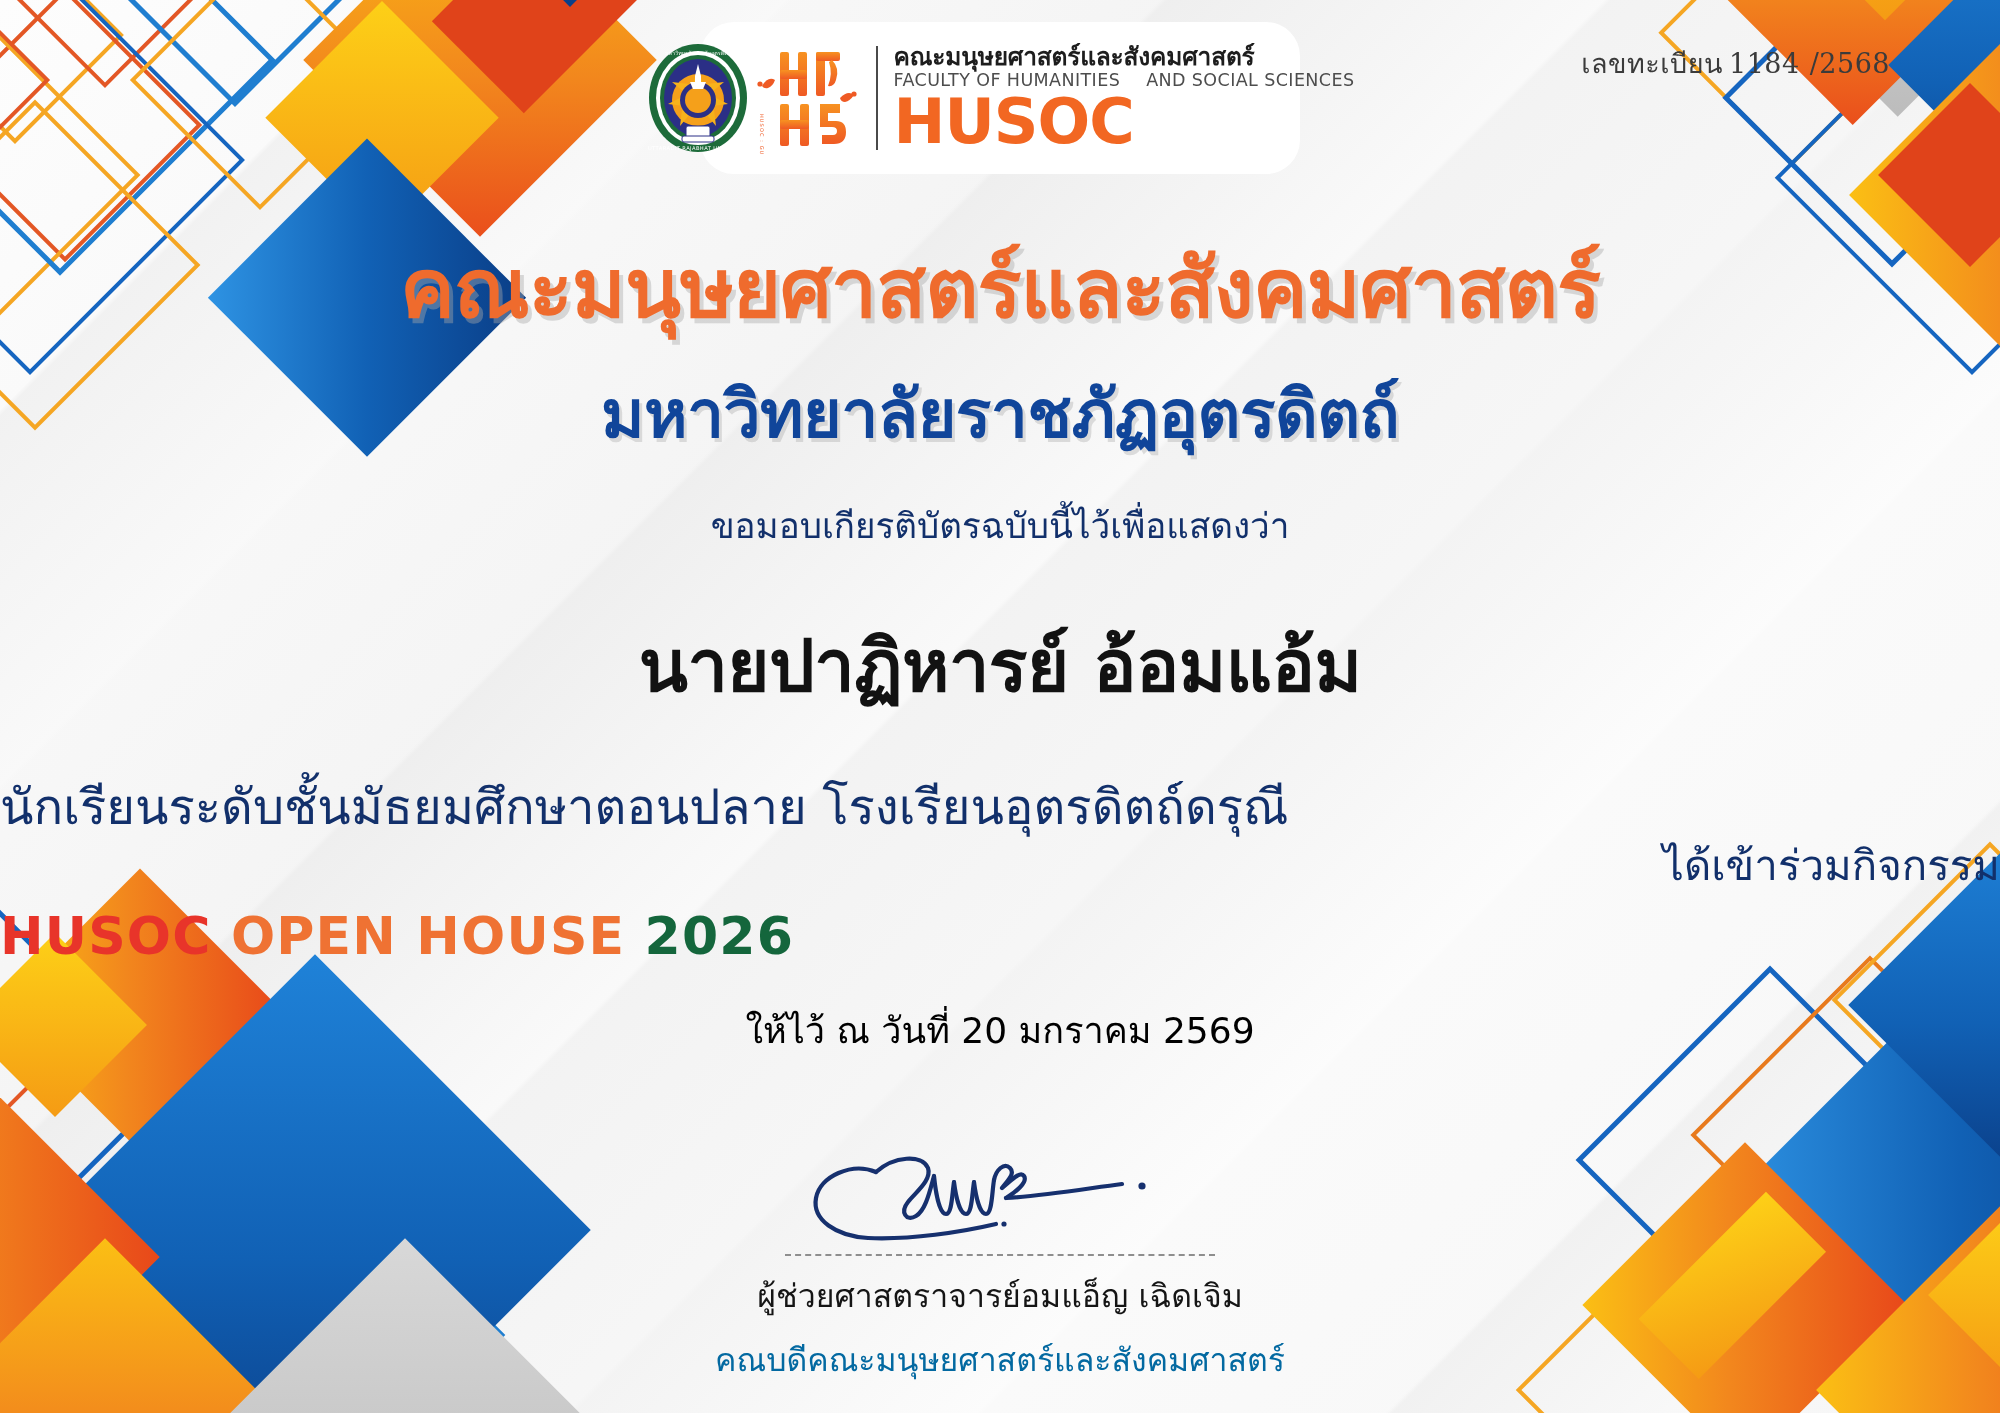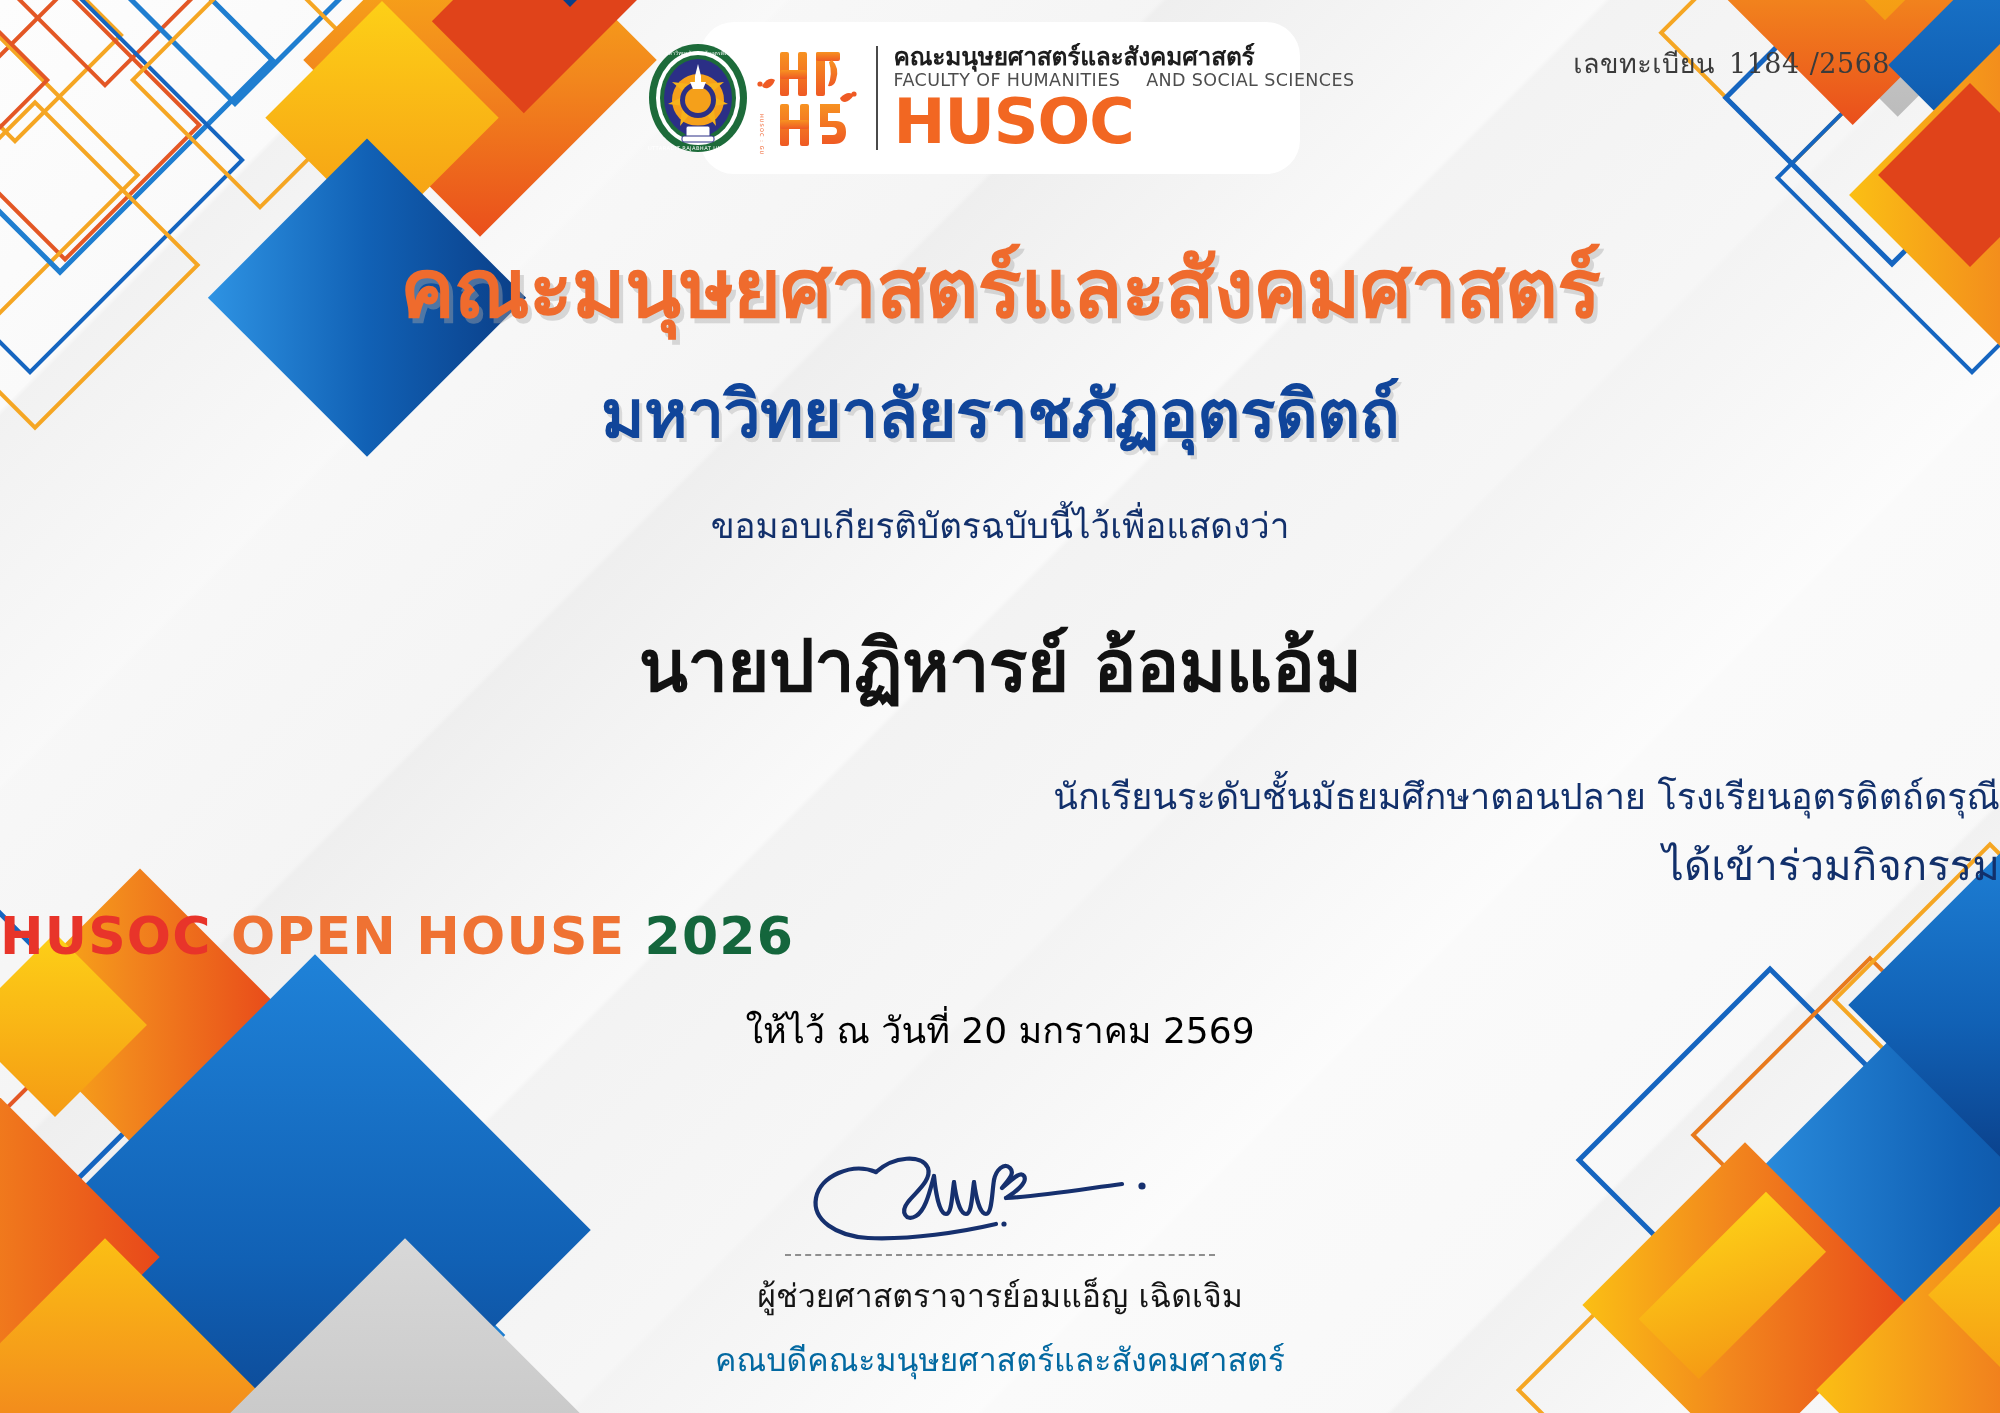--- a/index.html
+++ b/index.html
@@ -63,21 +63,21 @@
   .reg-no {
     position: absolute;
     top: 42px;
     right: 110px;
     font-family: "DejaVu Serif", "Liberation Serif", serif;
     font-size: 27px;
     color: #3b3b3b;
     letter-spacing: 0.5px;
     white-space: nowrap;
   }
-  .reg-no .reg-label { margin-right: 14px; }
+  .reg-no .reg-label { margin-right: 6px; }
   .reg-no .reg-year { margin-left: 10px; }
 
   
   .logo-pill {
     position: absolute;
     top: 22px;
     left: 50%;
     transform: translateX(-50%);
     width: 600px;
     height: 152px;
@@ -185,22 +185,22 @@
     font-weight: 800;
     color: #121212;
     letter-spacing: -0.5px;
     white-space: nowrap;
   }
 
   .desc1 {
     position: absolute;
     top: 768px;
     left: 0; right: 0;
-    text-align: right;
-    font-size: 36px;
+    text-align: left;
+    font-size: 49px;
     color: #12306b;
     white-space: nowrap;
   }
   .desc2 {
     position: absolute;
     top: 832px;
     left: 0; right: 0;
     text-align: right;
     font-size: 42px;
     color: #12306b;

